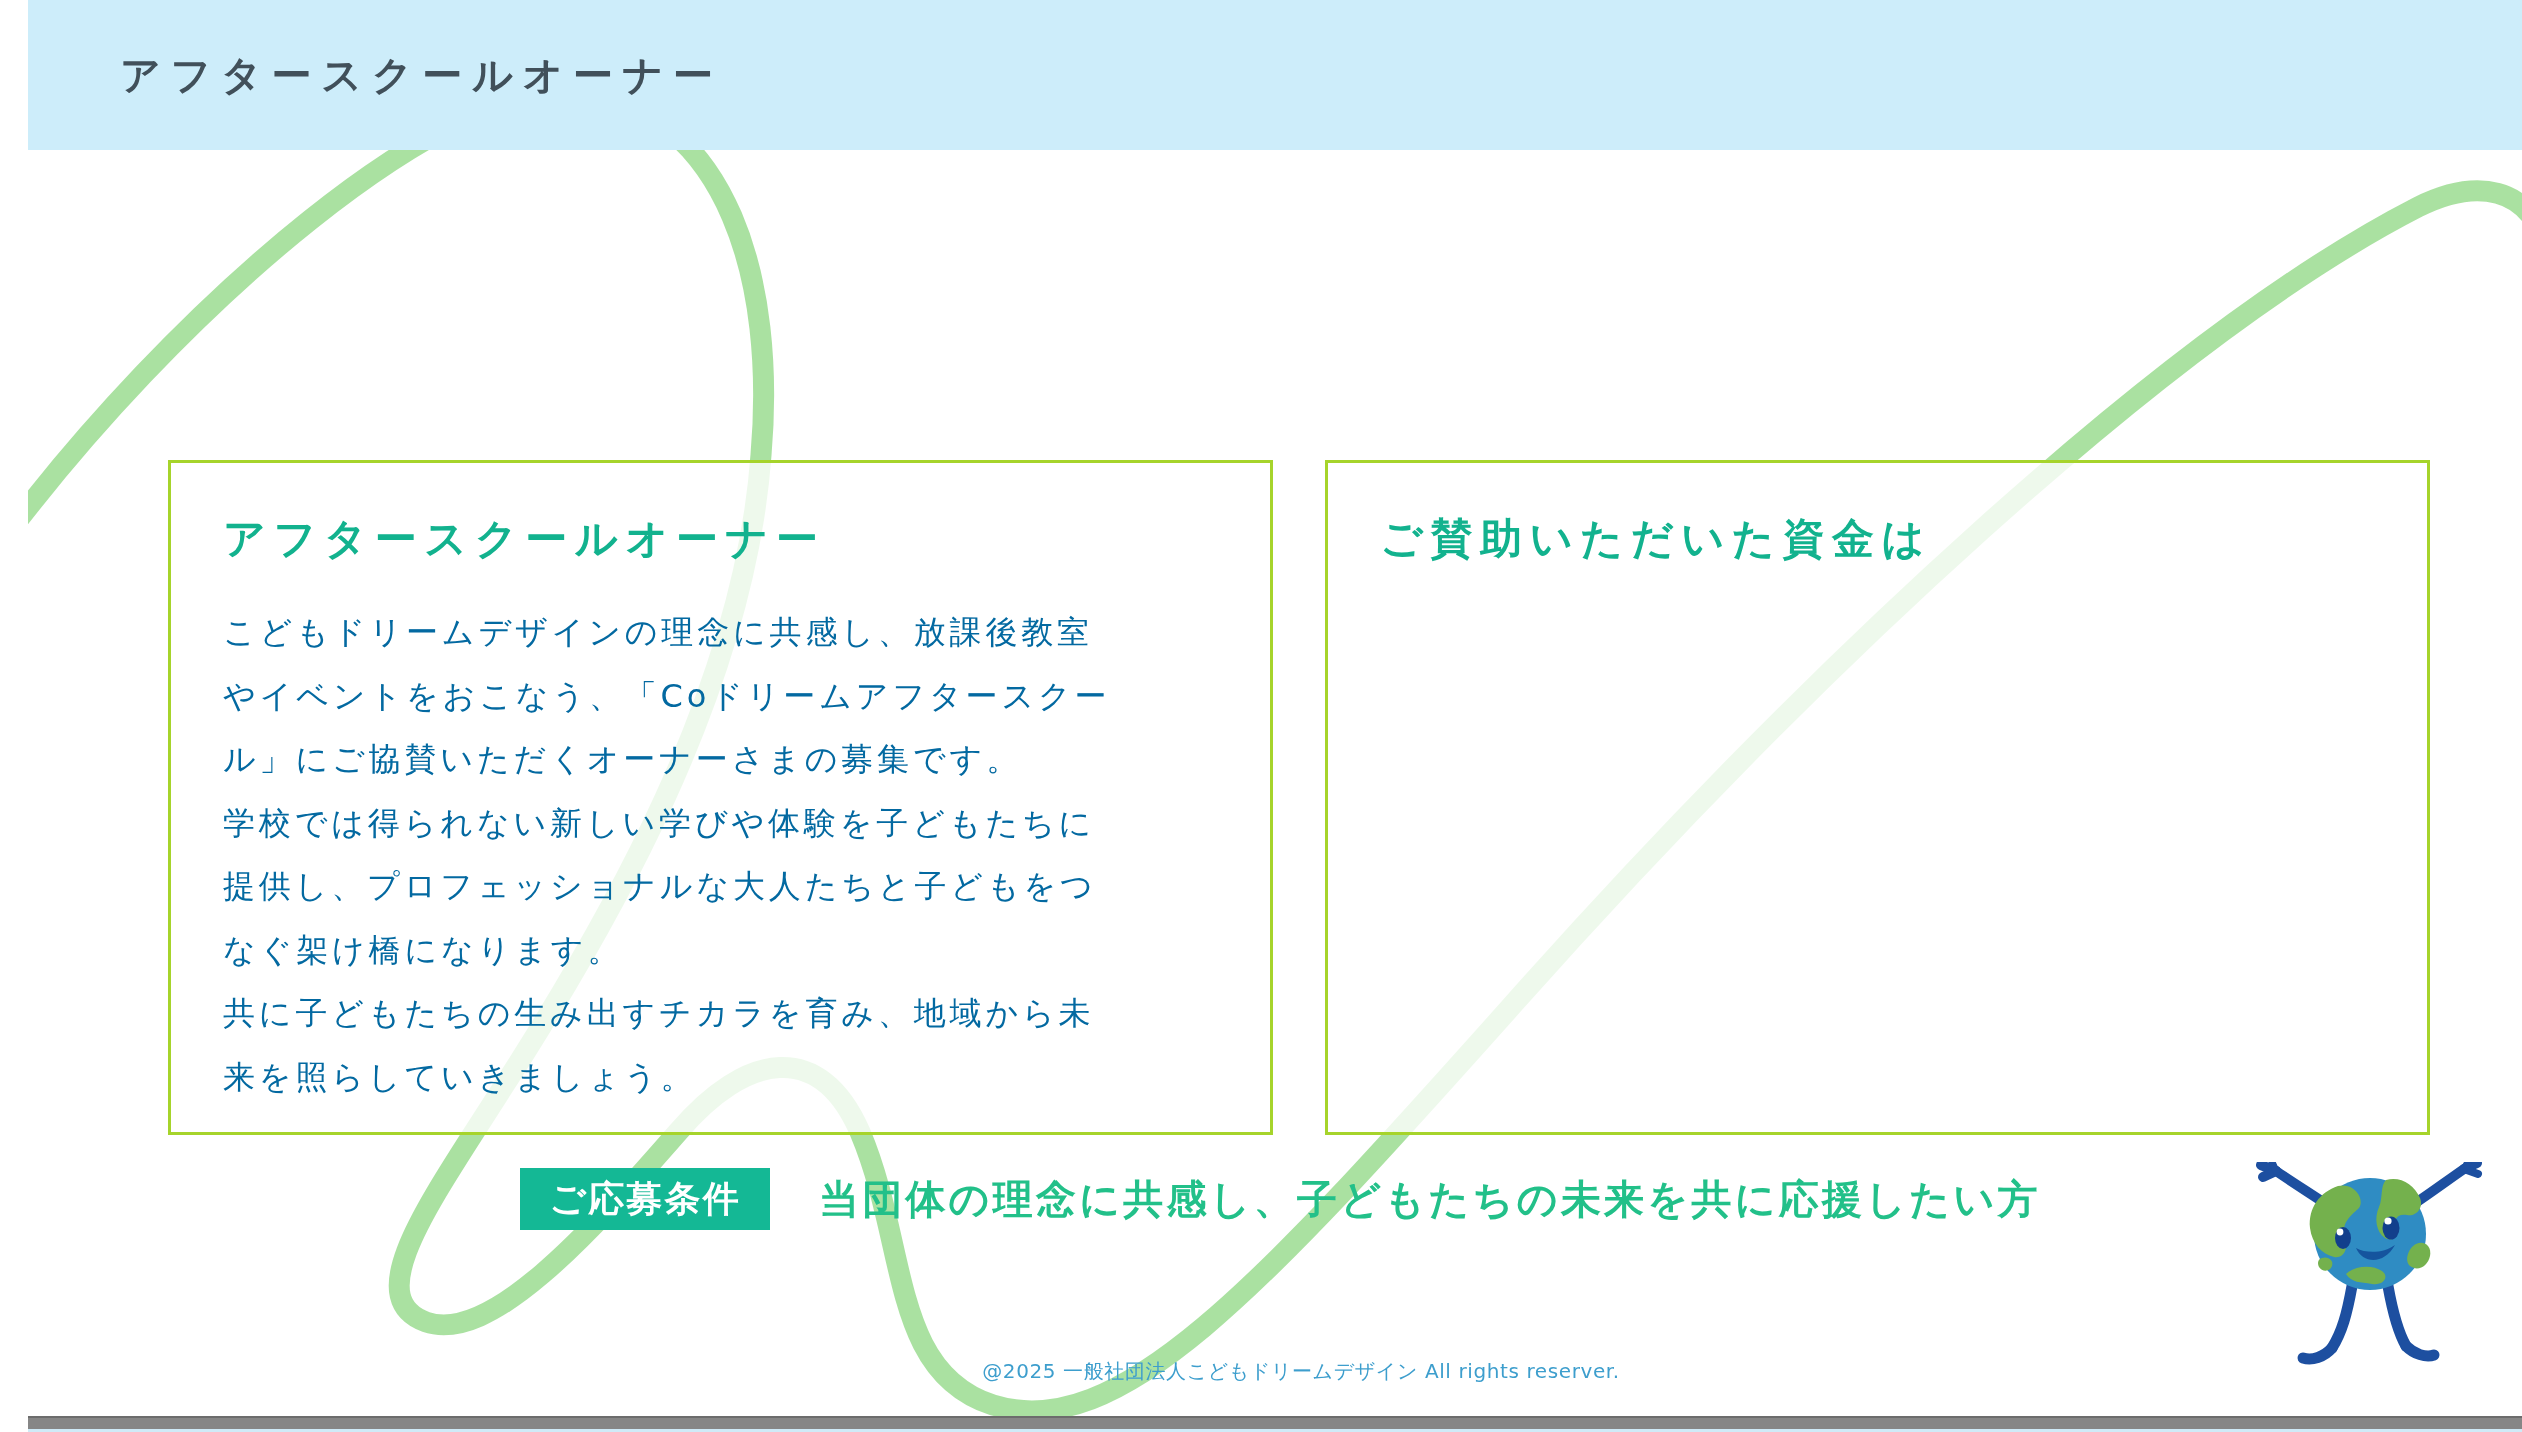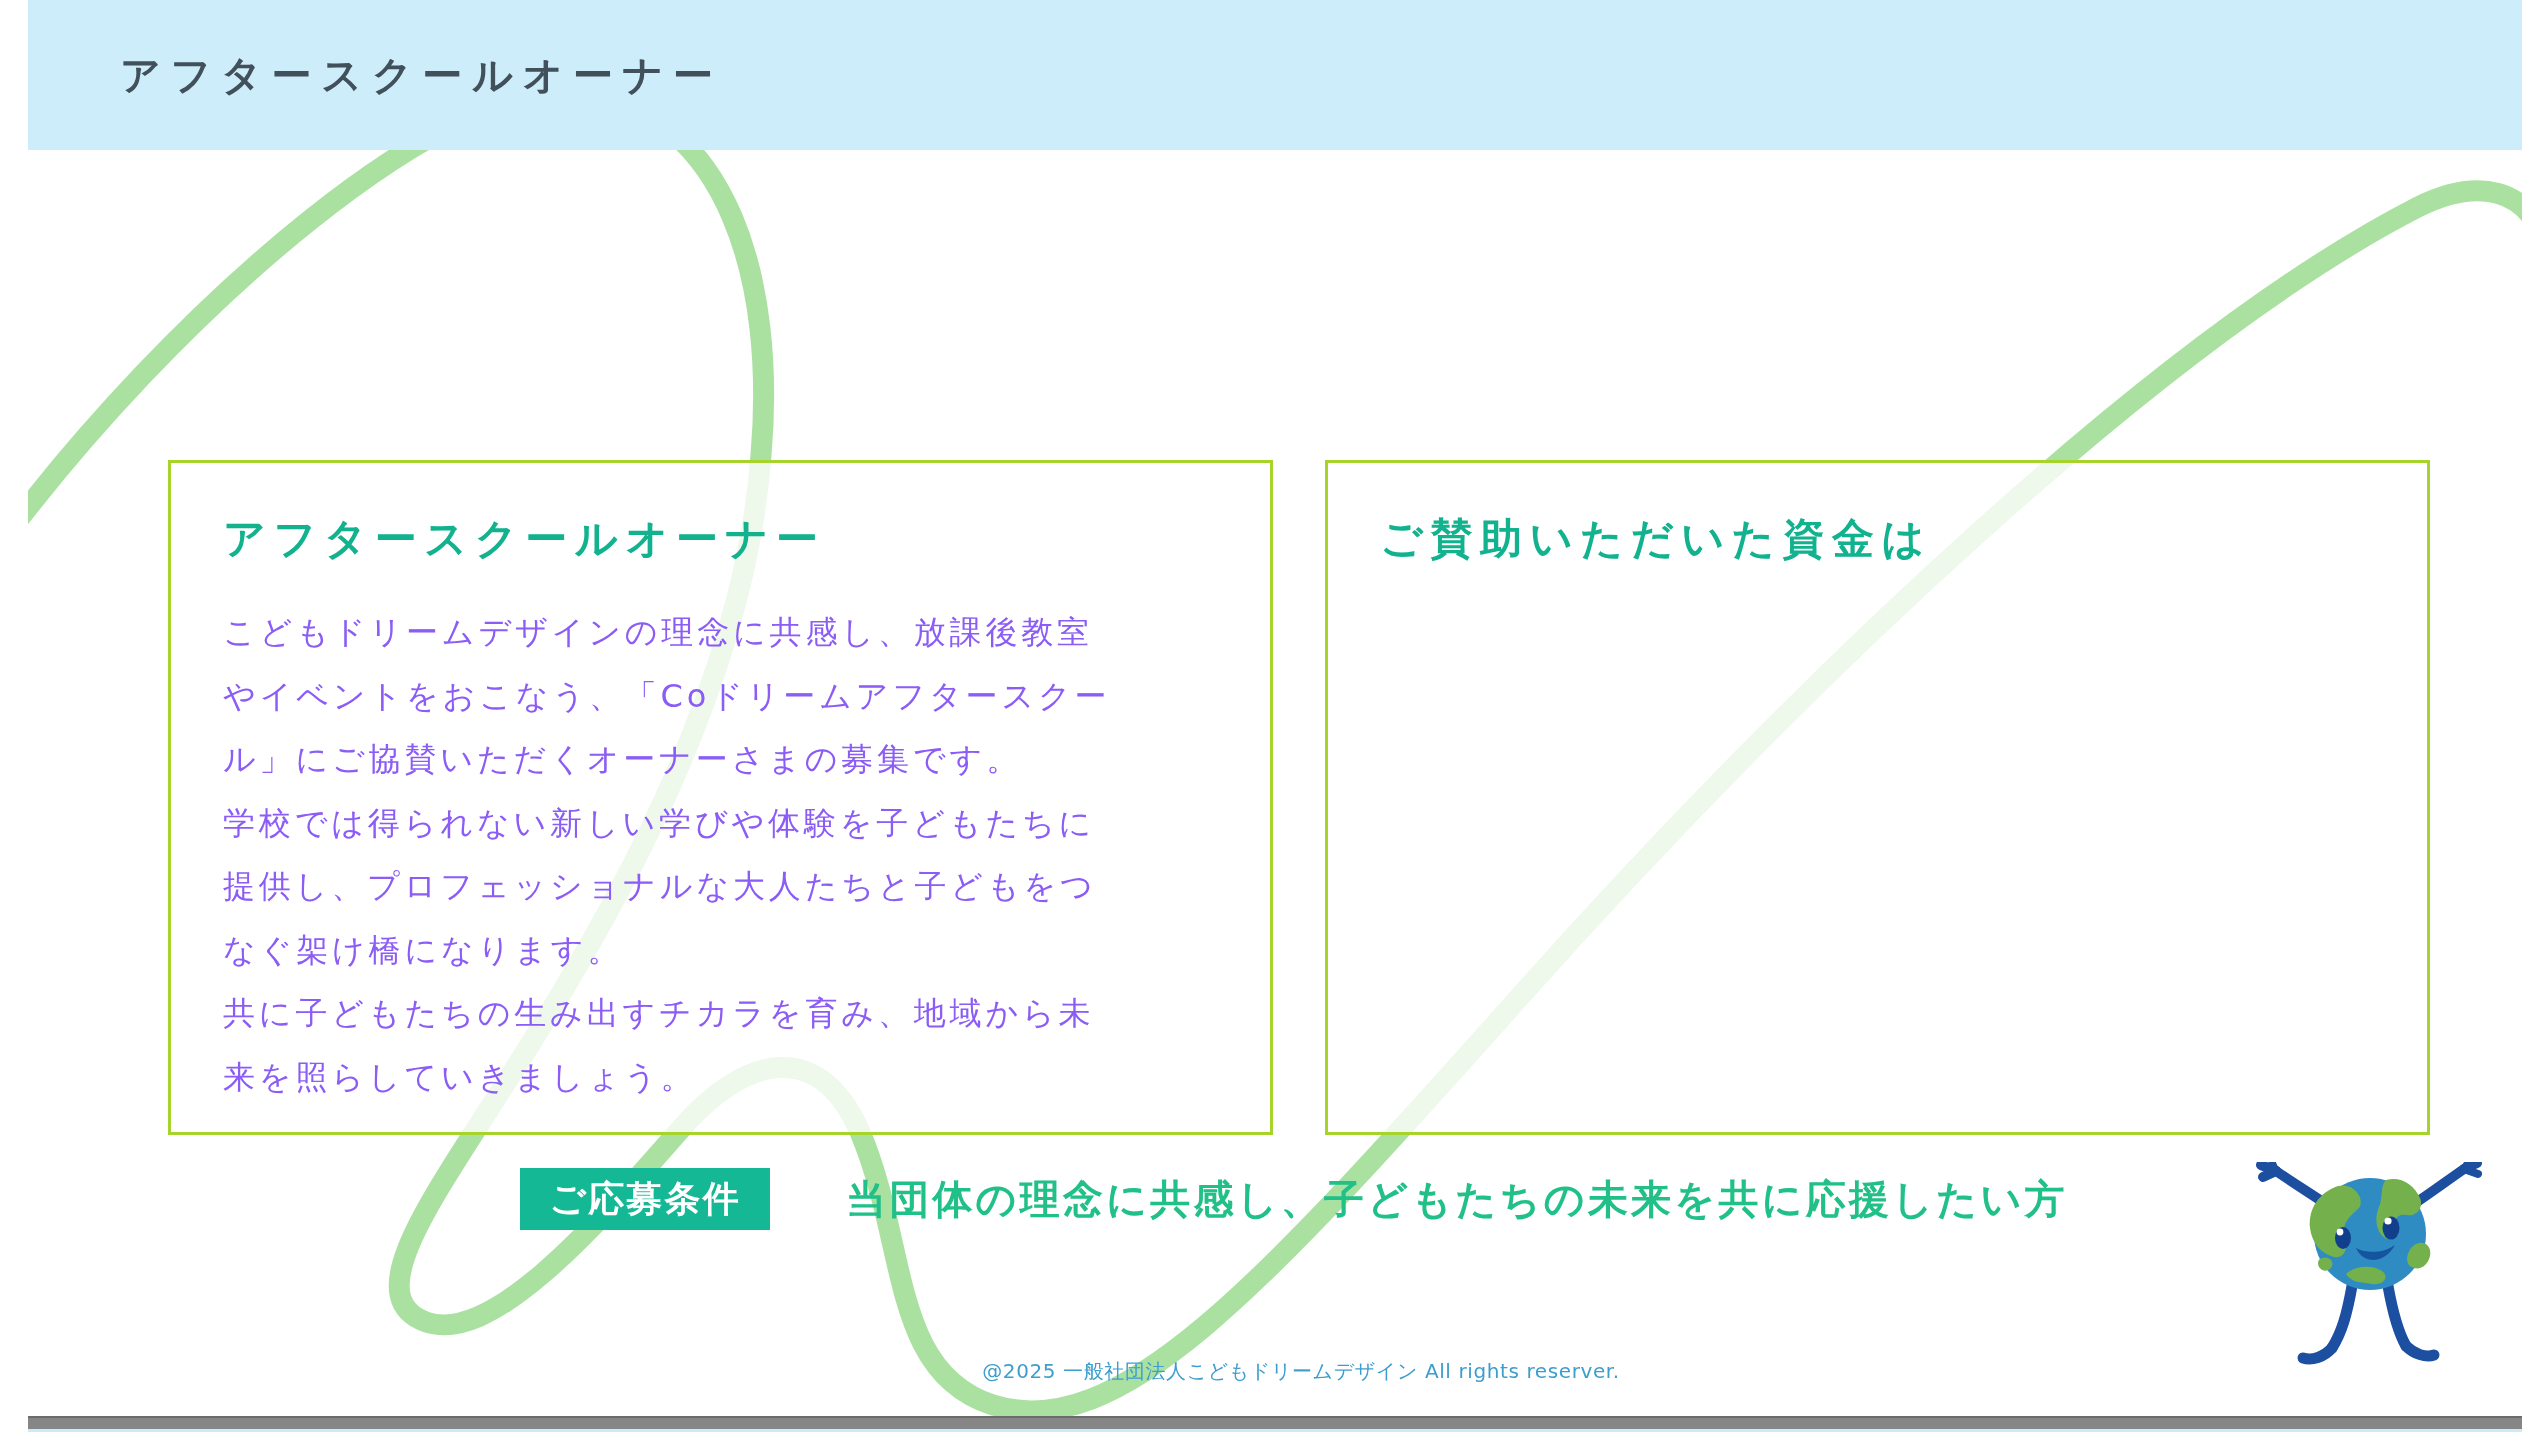--- a/index.html
+++ b/index.html
@@ -50,27 +50,27 @@
     background: rgba(255,255,255,0.80);
     padding: 48px 52px 0 52px;
   }
   .card h2 {
     margin: 0 0 34px 0;
     font-size: 42px; font-weight: bold; color: #12b28e;
     letter-spacing: 0.18em;
   }
   .card p {
     margin: 0; font-size: 32px; line-height: 63.5px;
-    color: #8b5cf6; letter-spacing: 0.12em;
+    color: #0369a1; letter-spacing: 0.12em;
   }
 
   
   .req-row {
     position: absolute; left: 492px; top: 1168px; z-index: 2;
-    display: flex; align-items: center; gap: 76px;
+    display: flex; align-items: center; gap: 49px;
   }
   .badge {
     width: 250px; height: 62px; background: #14b895;
     color: #ffffff; font-size: 36px; font-weight: bold;
     display: flex; align-items: center; justify-content: center;
     letter-spacing: 0.06em;
   }
   .req-text {
     font-size: 40px; font-weight: bold; color: #22c089;
     letter-spacing: 0.08em;

